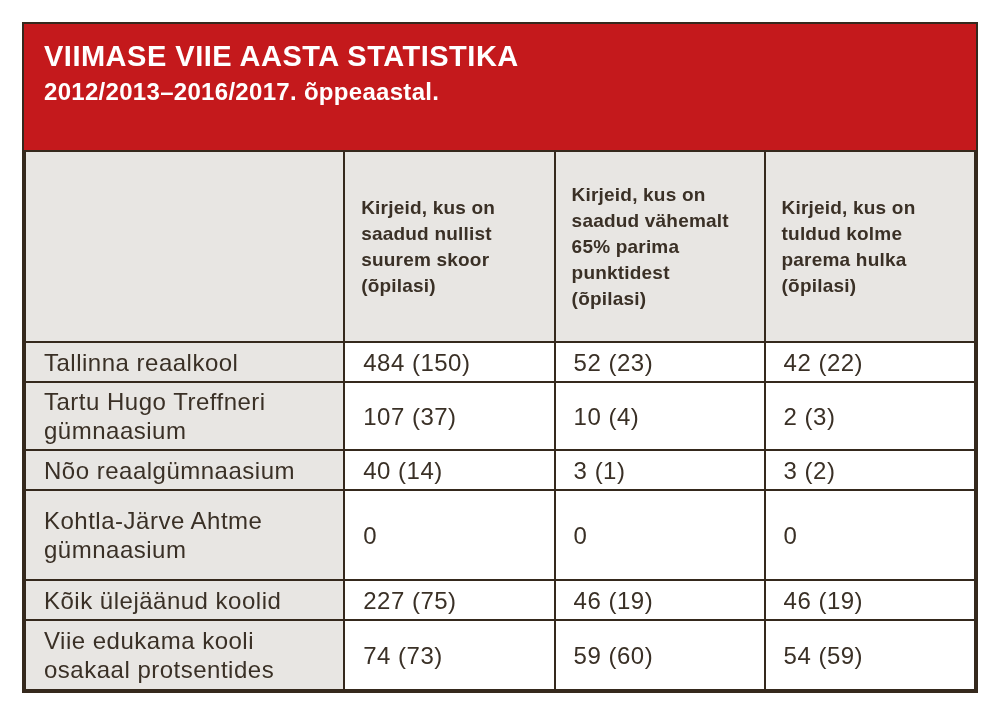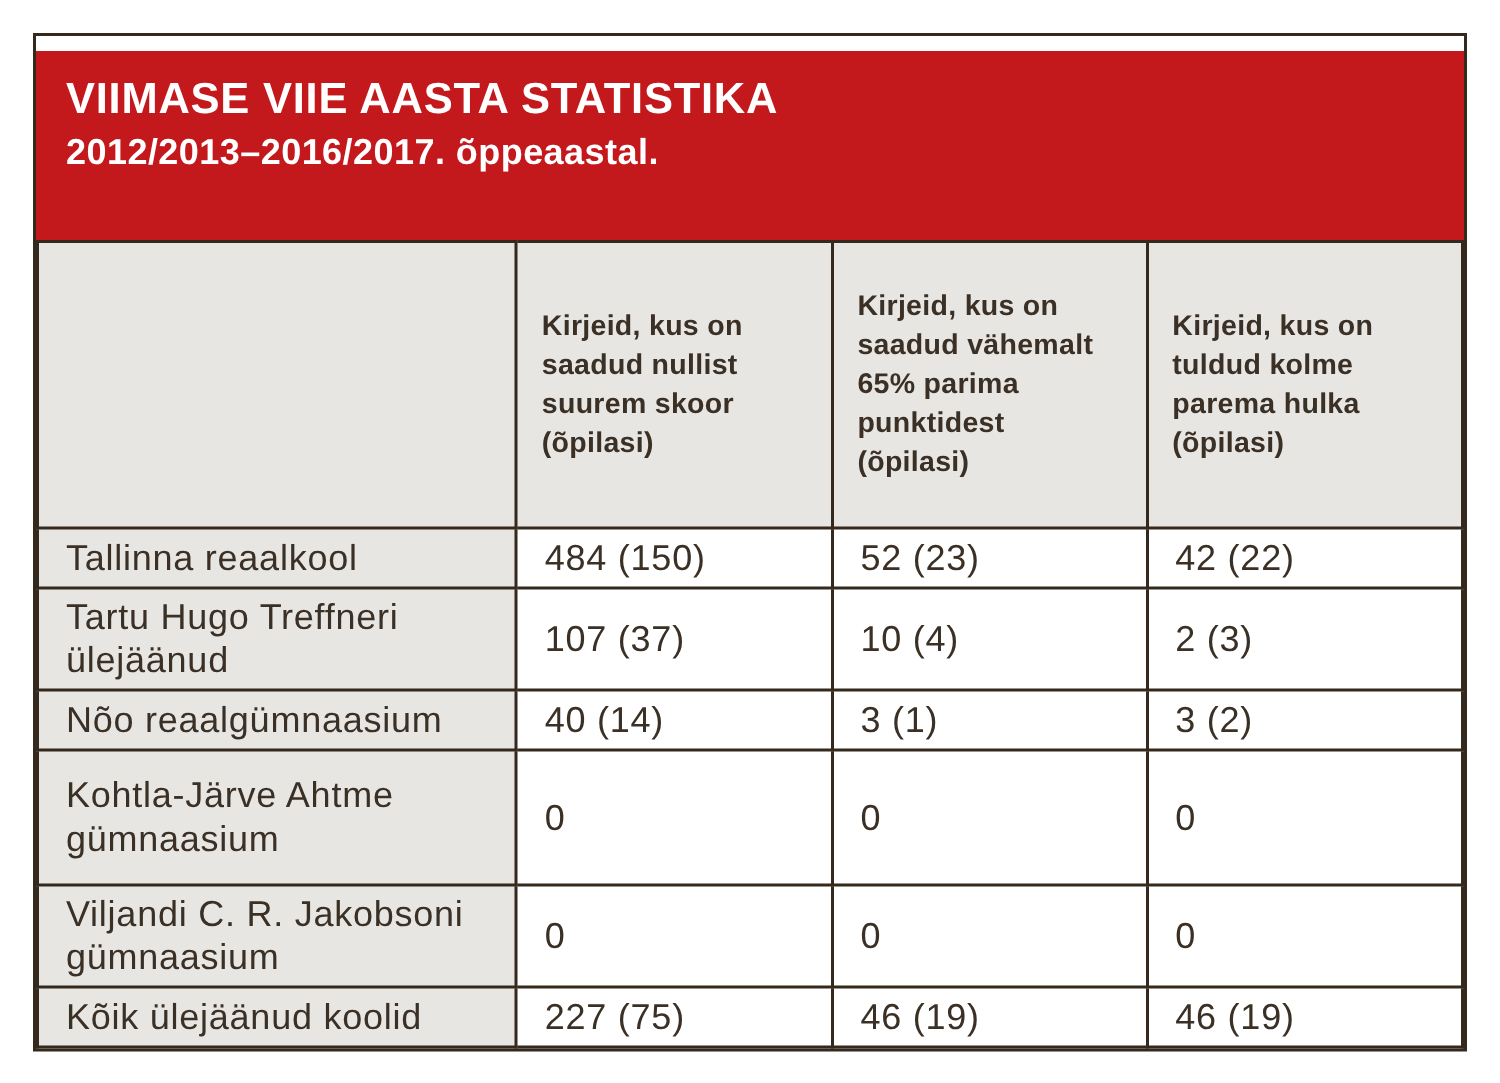--- a/index.html
+++ b/index.html
@@ -21,21 +21,20 @@
     position:absolute;
     left:22px;top:22px;
     width:956px;
     border:2px solid var(--border);
   }
   .banner{
     background:var(--red);
     height:126px;
     padding:15px 20px 0 20px;
     overflow:hidden;
-    margin-top:10px;
   }
   .banner-title{
     margin:0;
     color:#ffffff;
     font-size:29px;
     font-weight:bold;
     letter-spacing:0.5px;
     line-height:34px;
   }
   .banner-subtitle{
@@ -114,45 +113,45 @@
       </tr>
     </thead>
     <tbody>
       <tr class="h-single">
         <th>Tallinna reaalkool</th>
         <td>484 (150)</td>
         <td>52 (23)</td>
         <td>42 (22)</td>
       </tr>
       <tr class="h-double">
-        <th>Tartu Hugo Treffneri ülejäänud</th>
+        <th>Tartu Hugo Treffneri gümnaasium</th>
         <td>107 (37)</td>
         <td>10 (4)</td>
         <td>2 (3)</td>
       </tr>
       <tr class="h-single">
         <th>Nõo reaalgümnaasium</th>
         <td>40 (14)</td>
         <td>3 (1)</td>
         <td>3 (2)</td>
       </tr>
       <tr class="h-double r4">
         <th>Kohtla-Järve Ahtme gümnaasium</th>
         <td>0</td>
         <td>0</td>
         <td>0</td>
       </tr>
-      <tr class="h-double">
-        <th>Viljandi C. R. Jakobsoni gümnaasium</th>
-        <td>0</td>
-        <td>0</td>
-        <td>0</td>
-      </tr>
       <tr class="h-single">
         <th>Kõik ülejäänud koolid</th>
         <td>227 (75)</td>
         <td>46 (19)</td>
         <td>46 (19)</td>
+      </tr>
+      <tr class="h-double r7">
+        <th>Viie edukama kooli osakaal protsentides</th>
+        <td>74 (73)</td>
+        <td>59 (60)</td>
+        <td>54 (59)</td>
       </tr>
     </tbody>
   </table>
 
 </div>
 
 </body></html>

